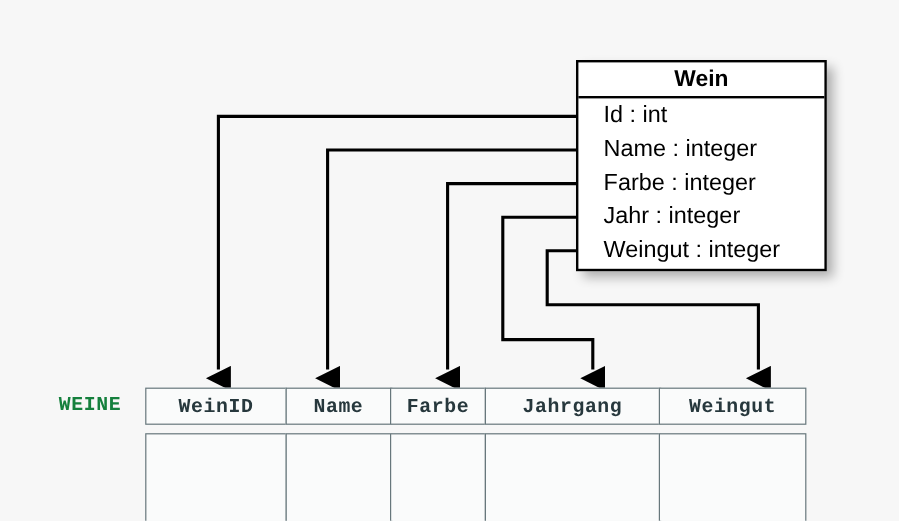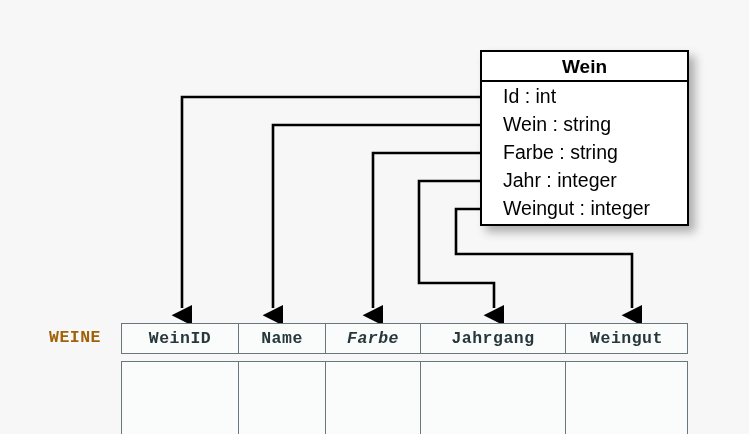--- a/index.html
+++ b/index.html
@@ -49,21 +49,21 @@
   #wires{position:absolute;left:0;top:0;width:749px;height:434px;z-index:3;}
 
   
   .rel-label{
     position:absolute;
     left:48px;top:292px;
     font-family:"Liberation Mono",monospace;
     font-weight:bold;
     font-size:16.5px;
     letter-spacing:0.5px;
-    color:#a16207;
+    color:#15803d;
     z-index:4;
   }
   .rel-table{
     position:absolute;
     left:120px;top:287px;
     width:573px;
     z-index:4;
   }
   .rel-row{display:flex;}
   .rel-head{height:31px;}
@@ -78,21 +78,21 @@
     font-family:"Liberation Mono",monospace;
     font-weight:bold;
     font-size:16.5px;
     letter-spacing:0.5px;
     color:#27383d;
     margin-left:-1.5px;
   }
   .rel-cell:first-child{margin-left:0;}
   .c0{width:118px;text-align:center;}
   .c1{width:89px;}
-  .c2{width:96px;font-style:italic;}
+  .c2{width:80px;}
   .c3{width:147px;}
   .c4{width:123px;}
 </style>
 </head>
 <body>
 
 <div id="canvas">
 
   <svg id="wires" viewBox="0 0 749 434" xmlns="http://www.w3.org/2000/svg">
     <defs>
@@ -106,22 +106,22 @@
       <path d="M481,117 L372,117 L372,272" marker-end="url(#ah)"></path>
       <path d="M481,145 L418,145 L418,247 L493,247 L493,272" marker-end="url(#ah)"></path>
       <path d="M481,173 L455,173 L455,218 L631,218 L631,272" marker-end="url(#ah)"></path>
     </g>
   </svg>
 
   <div class="uml-box">
     <div class="uml-title">Wein</div>
     <div class="uml-attrs">
       <div class="uml-attr">Id : int</div>
-      <div class="uml-attr">Wein : string</div>
-      <div class="uml-attr">Farbe : string</div>
+      <div class="uml-attr">Name : integer</div>
+      <div class="uml-attr">Farbe : integer</div>
       <div class="uml-attr">Jahr : integer</div>
       <div class="uml-attr">Weingut : integer</div>
     </div>
   </div>
 
   <div class="rel-label">WEINE</div>
 
   <div class="rel-table">
     <div class="rel-row rel-head">
       <div class="rel-cell c0">WeinID</div>

